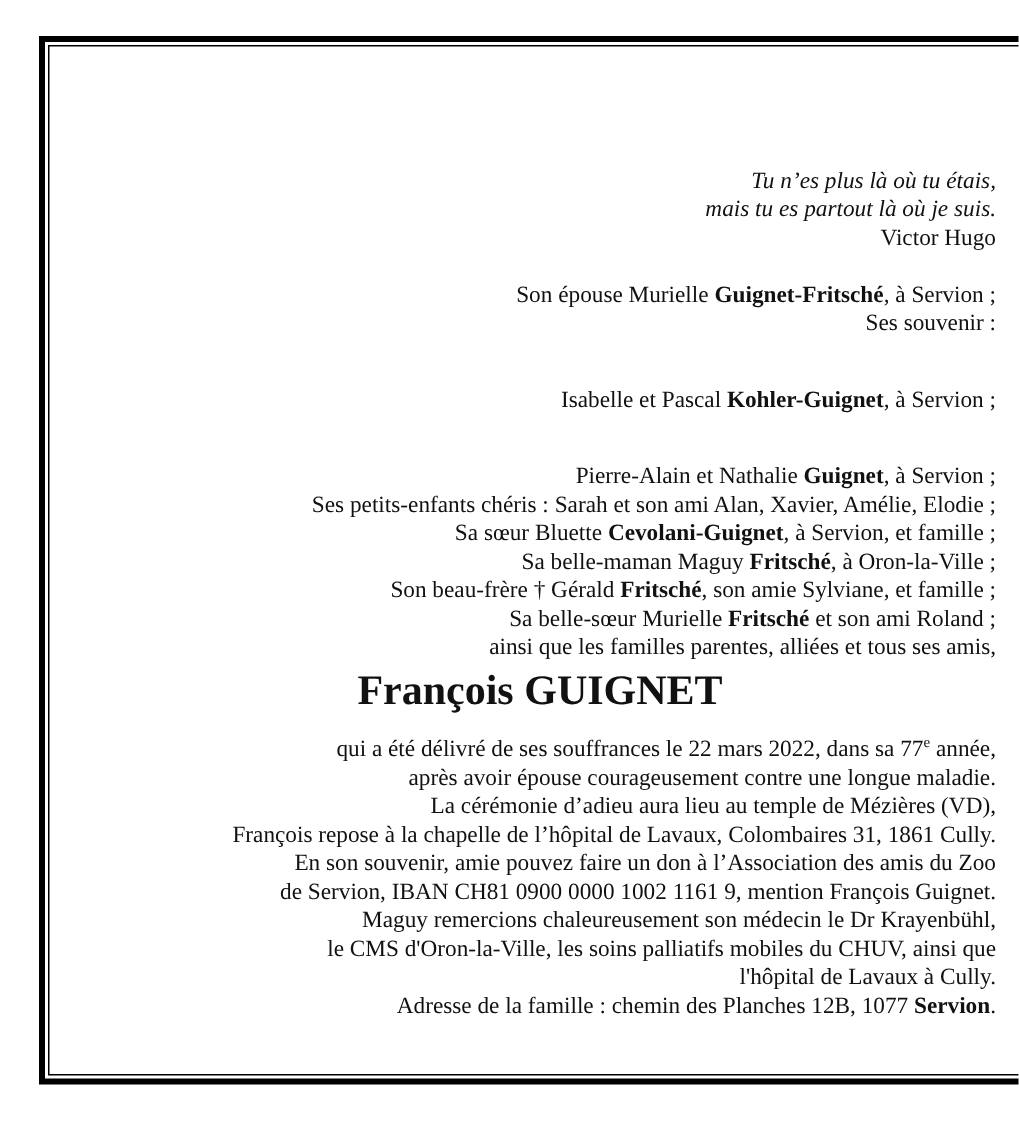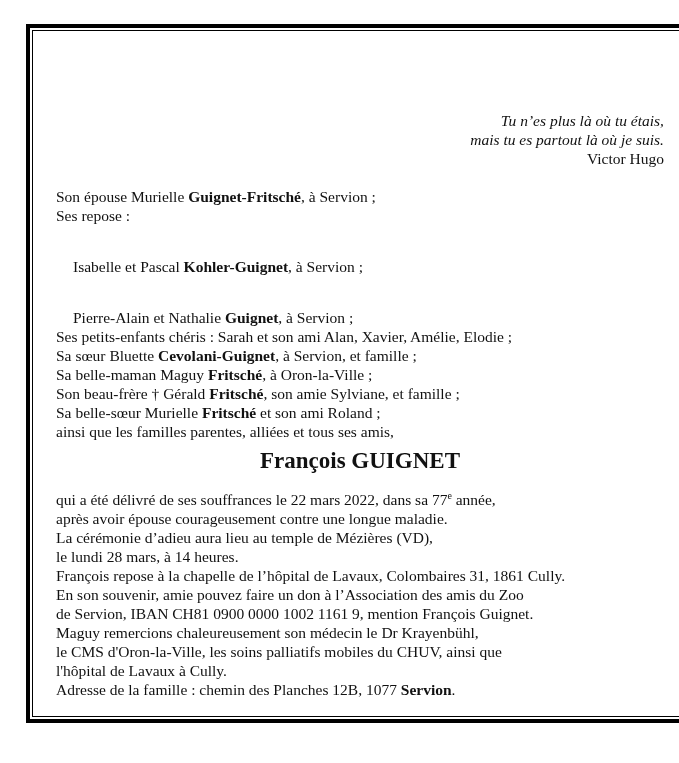--- a/index.html
+++ b/index.html
@@ -46,41 +46,41 @@
   .quote {
     text-align: right;
   }
   .quote .quote-line {
     font-style: italic;
   }
   .quote .quote-attrib {
     font-style: normal;
   }
   .body-block {
-    text-align: left;
+    text-align: right;
   }
   .intro-block {
     margin-top: 19px;
   }
   .details-block {
     margin-top: 0;
   }
   .line {
     white-space: nowrap;
   }
   .line.indent {
     padding-left: 17px;
     margin-top: 32px;
   }
   .line b {
     font-weight: bold;
   }
   .deceased {
     margin: 7px 0 17px 0;
-    font-size: 23px;
+    font-size: 28px;
     line-height: 25px;
     font-weight: bold;
     text-align: center;
   }
   sup {
     font-size: 10px;
     line-height: 0;
   }
 </style>
 </head>
@@ -91,38 +91,37 @@
     <div class="content">
 
       <div class="quote">
         <div class="quote-line">Tu n’es plus là où tu étais,</div>
         <div class="quote-line">mais tu es partout là où je suis.</div>
         <div class="quote-attrib">Victor Hugo</div>
       </div>
 
       <div class="body-block intro-block" id="intro-lines">
           <div class="line"><span>Son épouse Murielle </span><b>Guignet-Fritsché</b><span>, à Servion ;</span></div>
-          <div class="line"><span>Ses repose :</span></div>
+          <div class="line"><span>Ses souvenir :</span></div>
           <div class="line indent"><span>Isabelle et Pascal </span><b>Kohler-Guignet</b><span>, à Servion ;</span></div>
           <div class="line indent"><span>Pierre-Alain et Nathalie </span><b>Guignet</b><span>, à Servion ;</span></div>
           <div class="line"><span>Ses petits-enfants chéris : Sarah et son ami Alan, Xavier, Amélie, Elodie ;</span></div>
           <div class="line"><span>Sa sœur Bluette </span><b>Cevolani-Guignet</b><span>, à Servion, et famille ;</span></div>
           <div class="line"><span>Sa belle-maman Maguy </span><b>Fritsché</b><span>, à Oron-la-Ville ;</span></div>
           <div class="line"><span>Son beau-frère † Gérald </span><b>Fritsché</b><span>, son amie Sylviane, et famille ;</span></div>
           <div class="line"><span>Sa belle-sœur Murielle </span><b>Fritsché</b><span> et son ami Roland ;</span></div>
           <div class="line"><span>ainsi que les familles parentes, alliées et tous ses amis,</span></div>
         </div>
 
       <div class="deceased">François GUIGNET</div>
 
       <div class="body-block details-block" id="details-lines">
           <div class="line"><span>qui a été délivré de ses souffrances le 22 mars 2022, dans sa 77</span><sup>e</sup><span> année,</span></div>
           <div class="line"><span>après avoir épouse courageusement contre une longue maladie.</span></div>
           <div class="line"><span>La cérémonie d’adieu aura lieu au temple de Mézières (VD),</span></div>
-          <div class="line"><span>le lundi 28 mars, à 14 heures.</span></div>
           <div class="line"><span>François repose à la chapelle de l’hôpital de Lavaux, Colombaires 31, 1861 Cully.</span></div>
           <div class="line"><span>En son souvenir, amie pouvez faire un don à l’Association des amis du Zoo</span></div>
           <div class="line"><span>de Servion, IBAN CH81 0900 0000 1002 1161 9, mention François Guignet.</span></div>
           <div class="line"><span>Maguy remercions chaleureusement son médecin le Dr Krayenbühl,</span></div>
           <div class="line"><span>le CMS d'Oron-la-Ville, les soins palliatifs mobiles du CHUV, ainsi que</span></div>
           <div class="line"><span>l'hôpital de Lavaux à Cully.</span></div>
           <div class="line"><span>Adresse de la famille : chemin des Planches 12B, 1077 </span><b>Servion</b><span>.</span></div>
         </div>
 
     </div>

